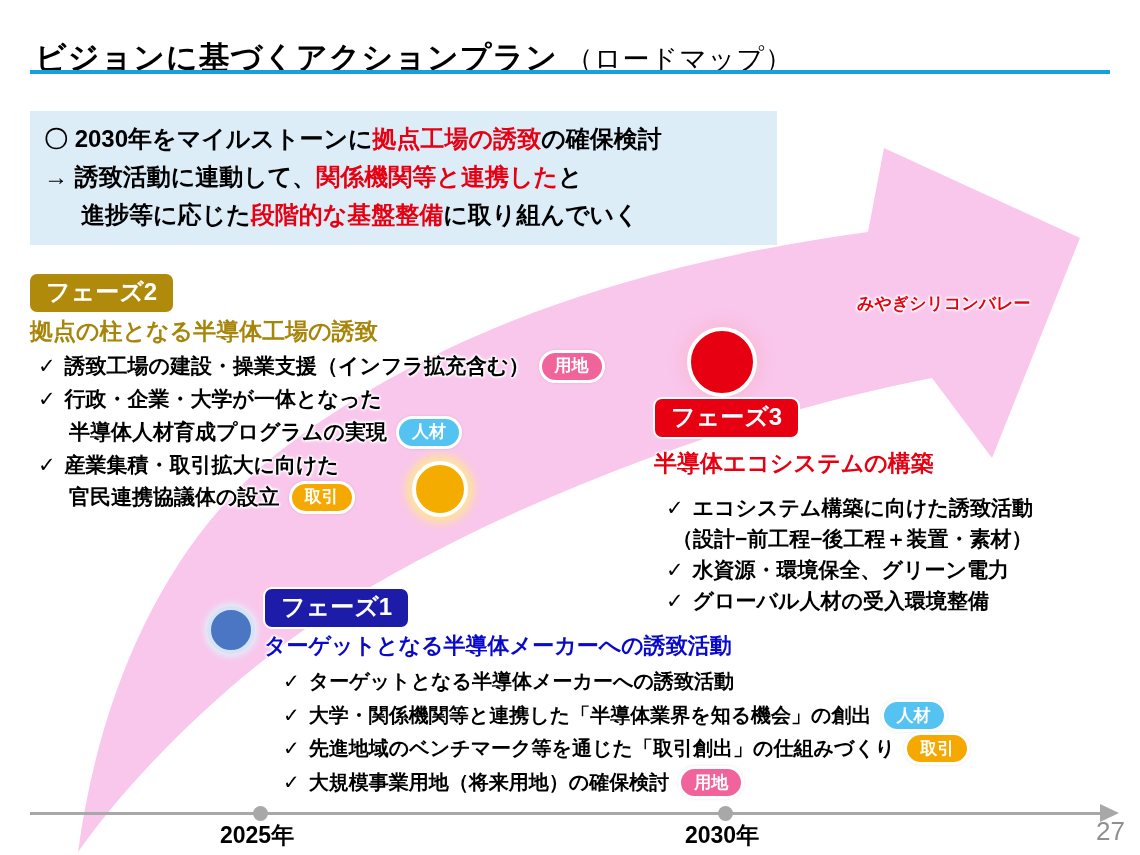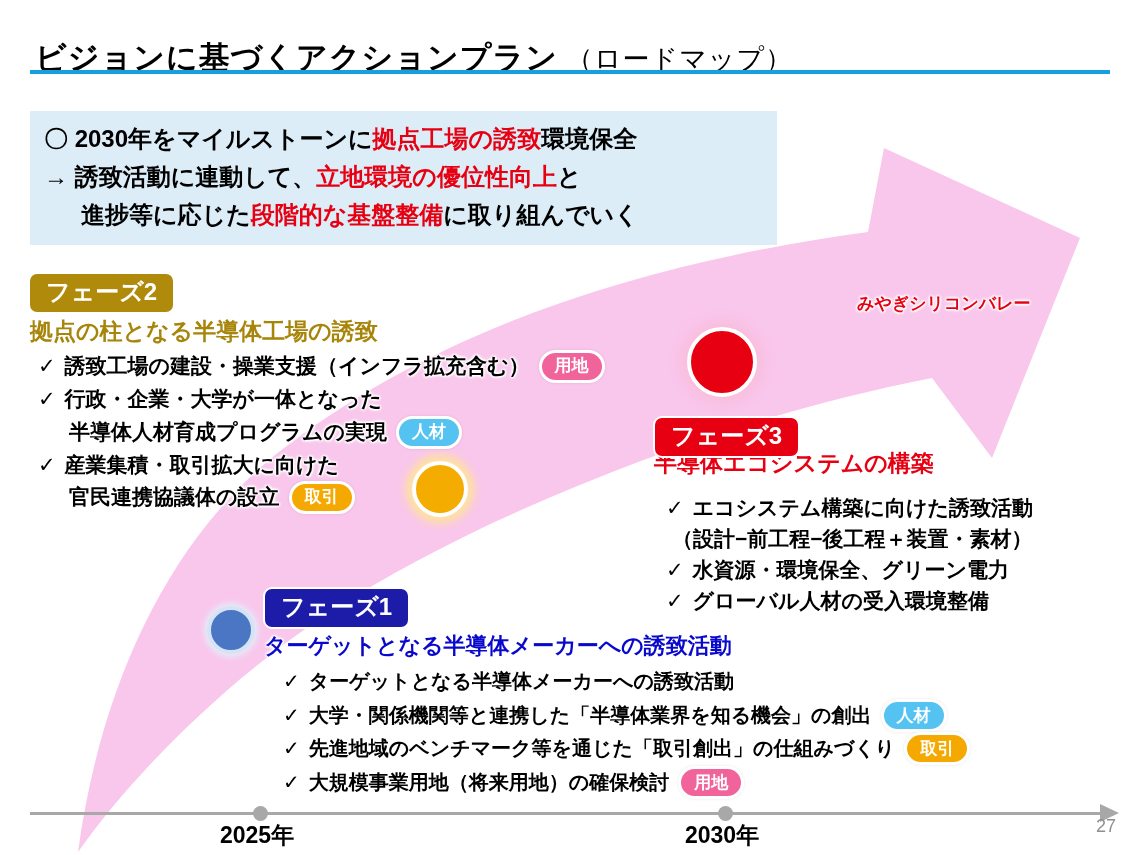--- a/index.html
+++ b/index.html
@@ -24,21 +24,21 @@
   .summary-box .indent{padding-left:37px;}
   .hl{color:var(--red);}
 
   
   .phase-badge{
     position:absolute; z-index:3; color:#fff; font-weight:800; font-size:24px;
     padding:3px 16px 5px; border-radius:9px; border:2px solid #fff; white-space:nowrap; line-height:1.25;
   }
   .badge-p2{left:28px; top:272px; background:var(--phase2-bg);}
   .badge-p1{left:263px; top:587px; background:var(--phase1-bg);}
-  .badge-p3{left:653px; top:416px; background:var(--phase3-bg);}
+  .badge-p3{left:653px; top:397px; background:var(--phase3-bg);}
 
   .glow{text-shadow:0 0 3px #fff,0 0 5px #fff,1px 1px 2px #fff,-1px -1px 2px #fff,1px -1px 2px #fff,-1px 1px 2px #fff;}
 
   .heading{position:absolute; z-index:2; font-weight:800; white-space:nowrap;}
   .heading-p2{left:30px; top:316px; font-size:23px; color:var(--phase2-text);}
   .heading-p1{left:264px; top:631px; font-size:22px; color:var(--phase1-text);}
   .heading-p3{left:654px; top:448px; font-size:23px; color:var(--phase3-bg);}
 
   .bullets{position:absolute; z-index:2; white-space:nowrap;}
   .bullets-p2{left:38px; top:350px; font-size:21px; line-height:32.5px;}
@@ -71,21 +71,21 @@
   .circle-red{left:687px; top:327px; width:62px; height:62px; background:var(--circle-red); border:4px solid #fff; box-shadow:0 0 12px 7px #F9BEDC;}
 
   
   .tl-line{left:30px; top:812px; width:1073px; height:3px; background:var(--timeline); z-index:1;}
   .tl-head{left:1100px; top:804px; width:0; height:0; border-left:19px solid var(--timeline); border-top:9.5px solid transparent; border-bottom:9.5px solid transparent; z-index:1;}
   .tl-dot{position:absolute; top:806px; width:15px; height:15px; border-radius:50%; background:var(--timeline); z-index:1;}
   .tl-dot-1{left:253px;} .tl-dot-2{left:718px;}
   .tl-label{position:absolute; top:820px; font-size:23px; font-weight:600; z-index:2;}
   .tl-label-1{left:220px;} .tl-label-2{left:685px;}
 
-  .page-num{left:1096px; top:816px; font-size:18px; color:#8F8F8F; z-index:2;}
+  .page-num{left:1096px; top:816px; font-size:26px; color:#8F8F8F; z-index:2;}
 </style>
 </head>
 <body>
 
 <div class="slide">
 
   <svg class="arrow-svg" viewBox="0 0 1140 855" aria-hidden="true">
     <path fill="#F9C6EC" d="M 78 852
       C 100 690 165 545 275 455
       C 440 325 650 262 868 232
@@ -94,22 +94,22 @@
       L 992 458
       L 932 378
       C 715 420 480 515 330 612
       C 215 688 125 785 78 852 Z"></path>
   </svg>
 
   <h1 class="layer title"><span>ビジョンに基づくアクションプラン</span><span class="suffix">（ロードマップ）</span></h1>
   <div class="layer title-underline"></div>
 
   <div class="layer summary-box">
-    <div class="s-line"><span>〇 </span><span>2030年をマイルストーンに</span><span class="hl">拠点工場の誘致</span><span>環境保全</span></div>
-    <div class="s-line"><span>→ </span><span>誘致活動に連動して、</span><span class="hl">立地環境の優位性向上</span><span>と</span></div>
+    <div class="s-line"><span>〇 </span><span>2030年をマイルストーンに</span><span class="hl">拠点工場の誘致</span><span>の確保検討</span></div>
+    <div class="s-line"><span>→ </span><span>誘致活動に連動して、</span><span class="hl">関係機関等と連携した</span><span>と</span></div>
     <div class="s-line indent"><span>進捗等に応じた</span><span class="hl">段階的な基盤整備</span><span>に取り組んでいく</span></div>
   </div>
 
   <div class="layer goal2 glow">みやぎシリコンバレー</div>
 
   <div class="circle circle-blue"></div>
   <div class="circle circle-yellow"></div>
   <div class="circle circle-red"></div>
 
   <div class="phase-badge badge-p2">フェーズ2</div>

